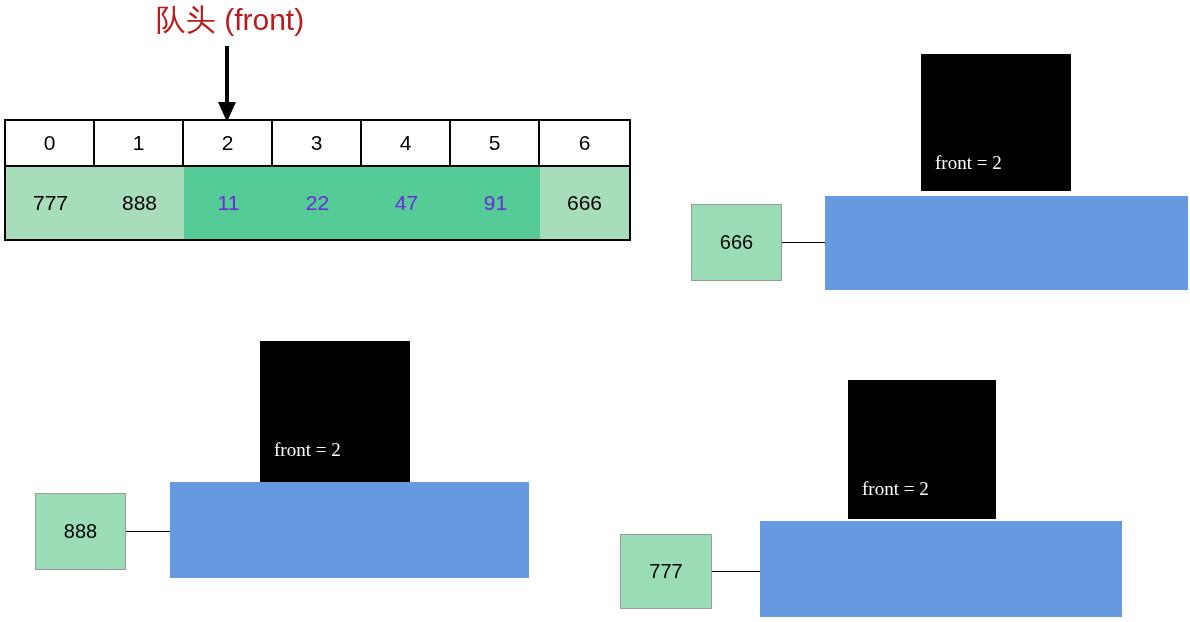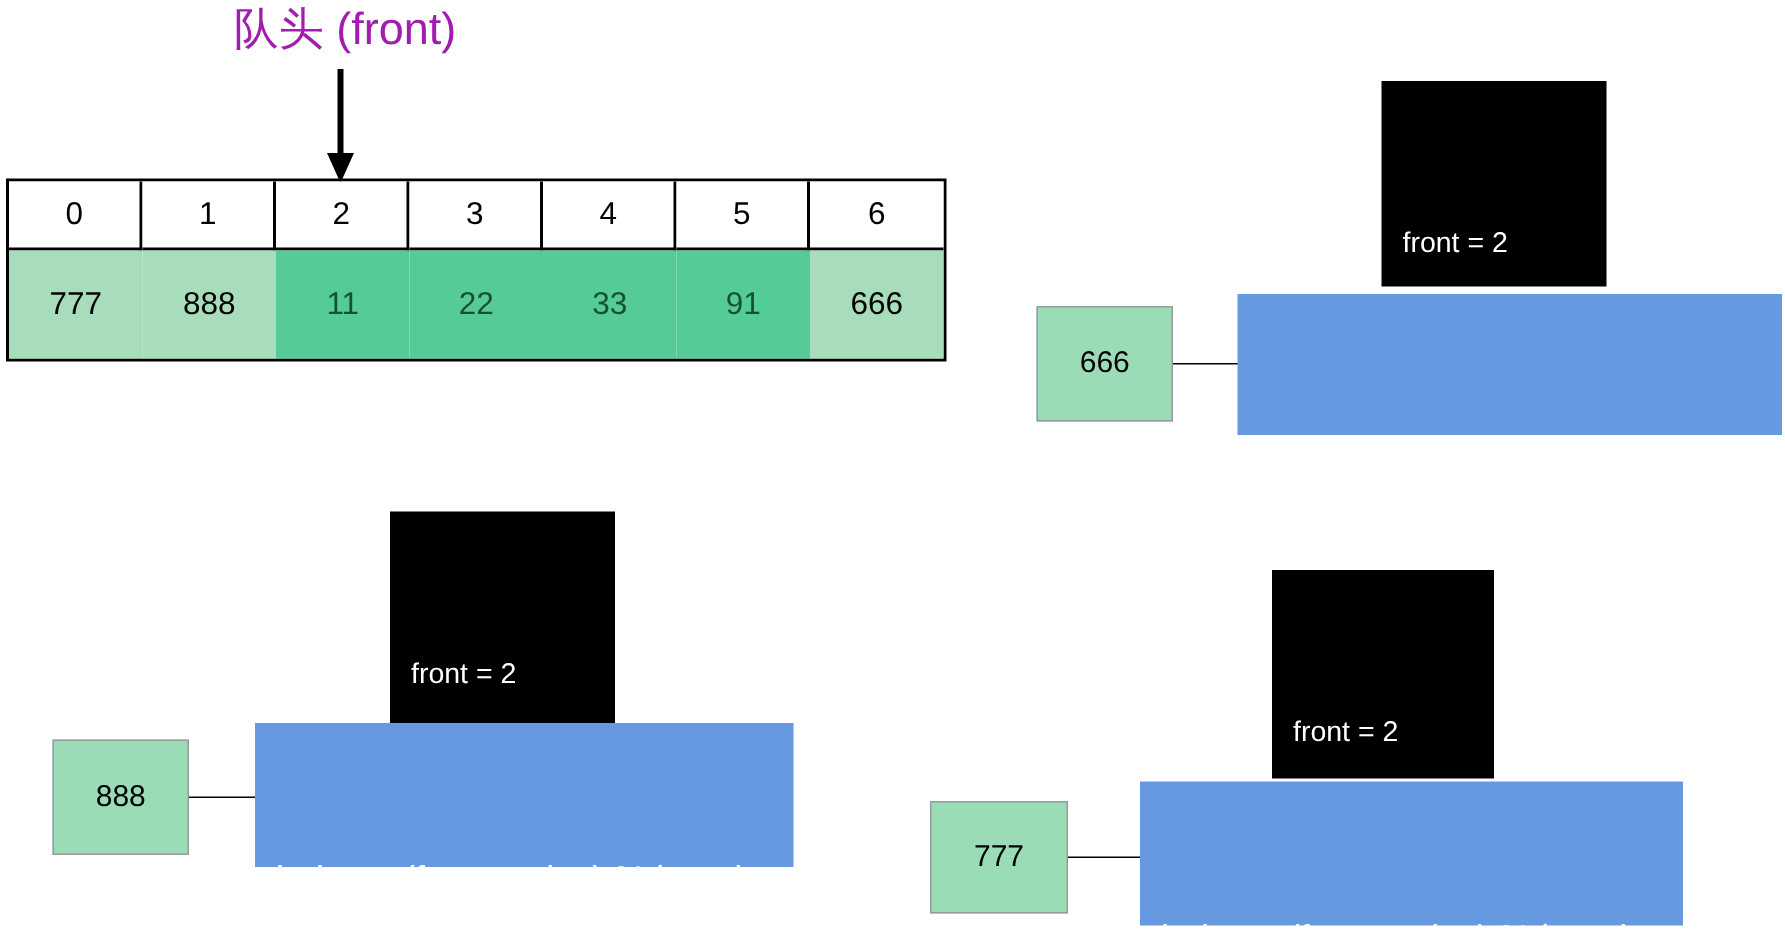--- a/index.html
+++ b/index.html
@@ -17,21 +17,21 @@
   }
 
   
   .front-label {
     position: absolute;
     left: 100px;
     top: 0px;
     width: 260px;
     text-align: center;
     font-size: 30px;
-    color: #a21caf;
+    color: #b91c1c;
     white-space: pre;
     line-height: 40px;
   }
   .arrow {
     position: absolute;
     left: 214px;
     top: 46px;
     width: 26px;
     height: 76px;
   }
@@ -65,39 +65,40 @@
     width: 89px;
     height: 72px;
     box-sizing: border-box;
     font-size: 21px;
     display: flex;
     align-items: center;
     justify-content: center;
   }
   .val-cell.filled {
     background: #55cc98;
-    color: #14532d;
+    color: #6d28d9;
   }
   .val-cell.empty {
     background: #a8ddbb;
     color: #000000;
   }
 
   
   .group { position: absolute; }
 
   .black-box {
     position: absolute;
     background: #000000;
     color: #ffffff;
     font-size: 19px;
     line-height: 30px;
     box-sizing: border-box;
     padding: 34px 0 0 14px;
     white-space: pre;
+    font-family: Liberation Serif, serif;
   }
   .blue-box {
     position: absolute;
     background: #6699e0;
     color: #ffffff;
     font-size: 24px;
     line-height: 34px;
     box-sizing: border-box;
     padding: 20px 0 0 14px;
     white-space: pre;
@@ -141,21 +142,21 @@
     <div class="idx-cell">3</div>
     <div class="idx-cell">4</div>
     <div class="idx-cell">5</div>
     <div class="idx-cell">6</div>
   </div>
   <div class="val-row">
     <div class="val-cell empty">777</div>
     <div class="val-cell empty">888</div>
     <div class="val-cell filled">11</div>
     <div class="val-cell filled">22</div>
-    <div class="val-cell filled">33</div>
+    <div class="val-cell filled">47</div>
     <div class="val-cell filled">91</div>
     <div class="val-cell empty">666</div>
   </div>
 </div>
 
 <div class="group">
   <div class="black-box" style="left:921px; top:54px; width:150px; height:137px;">
     <div>front = 2</div>
     <div>size = 4</div>
     <div>length = 7</div>

